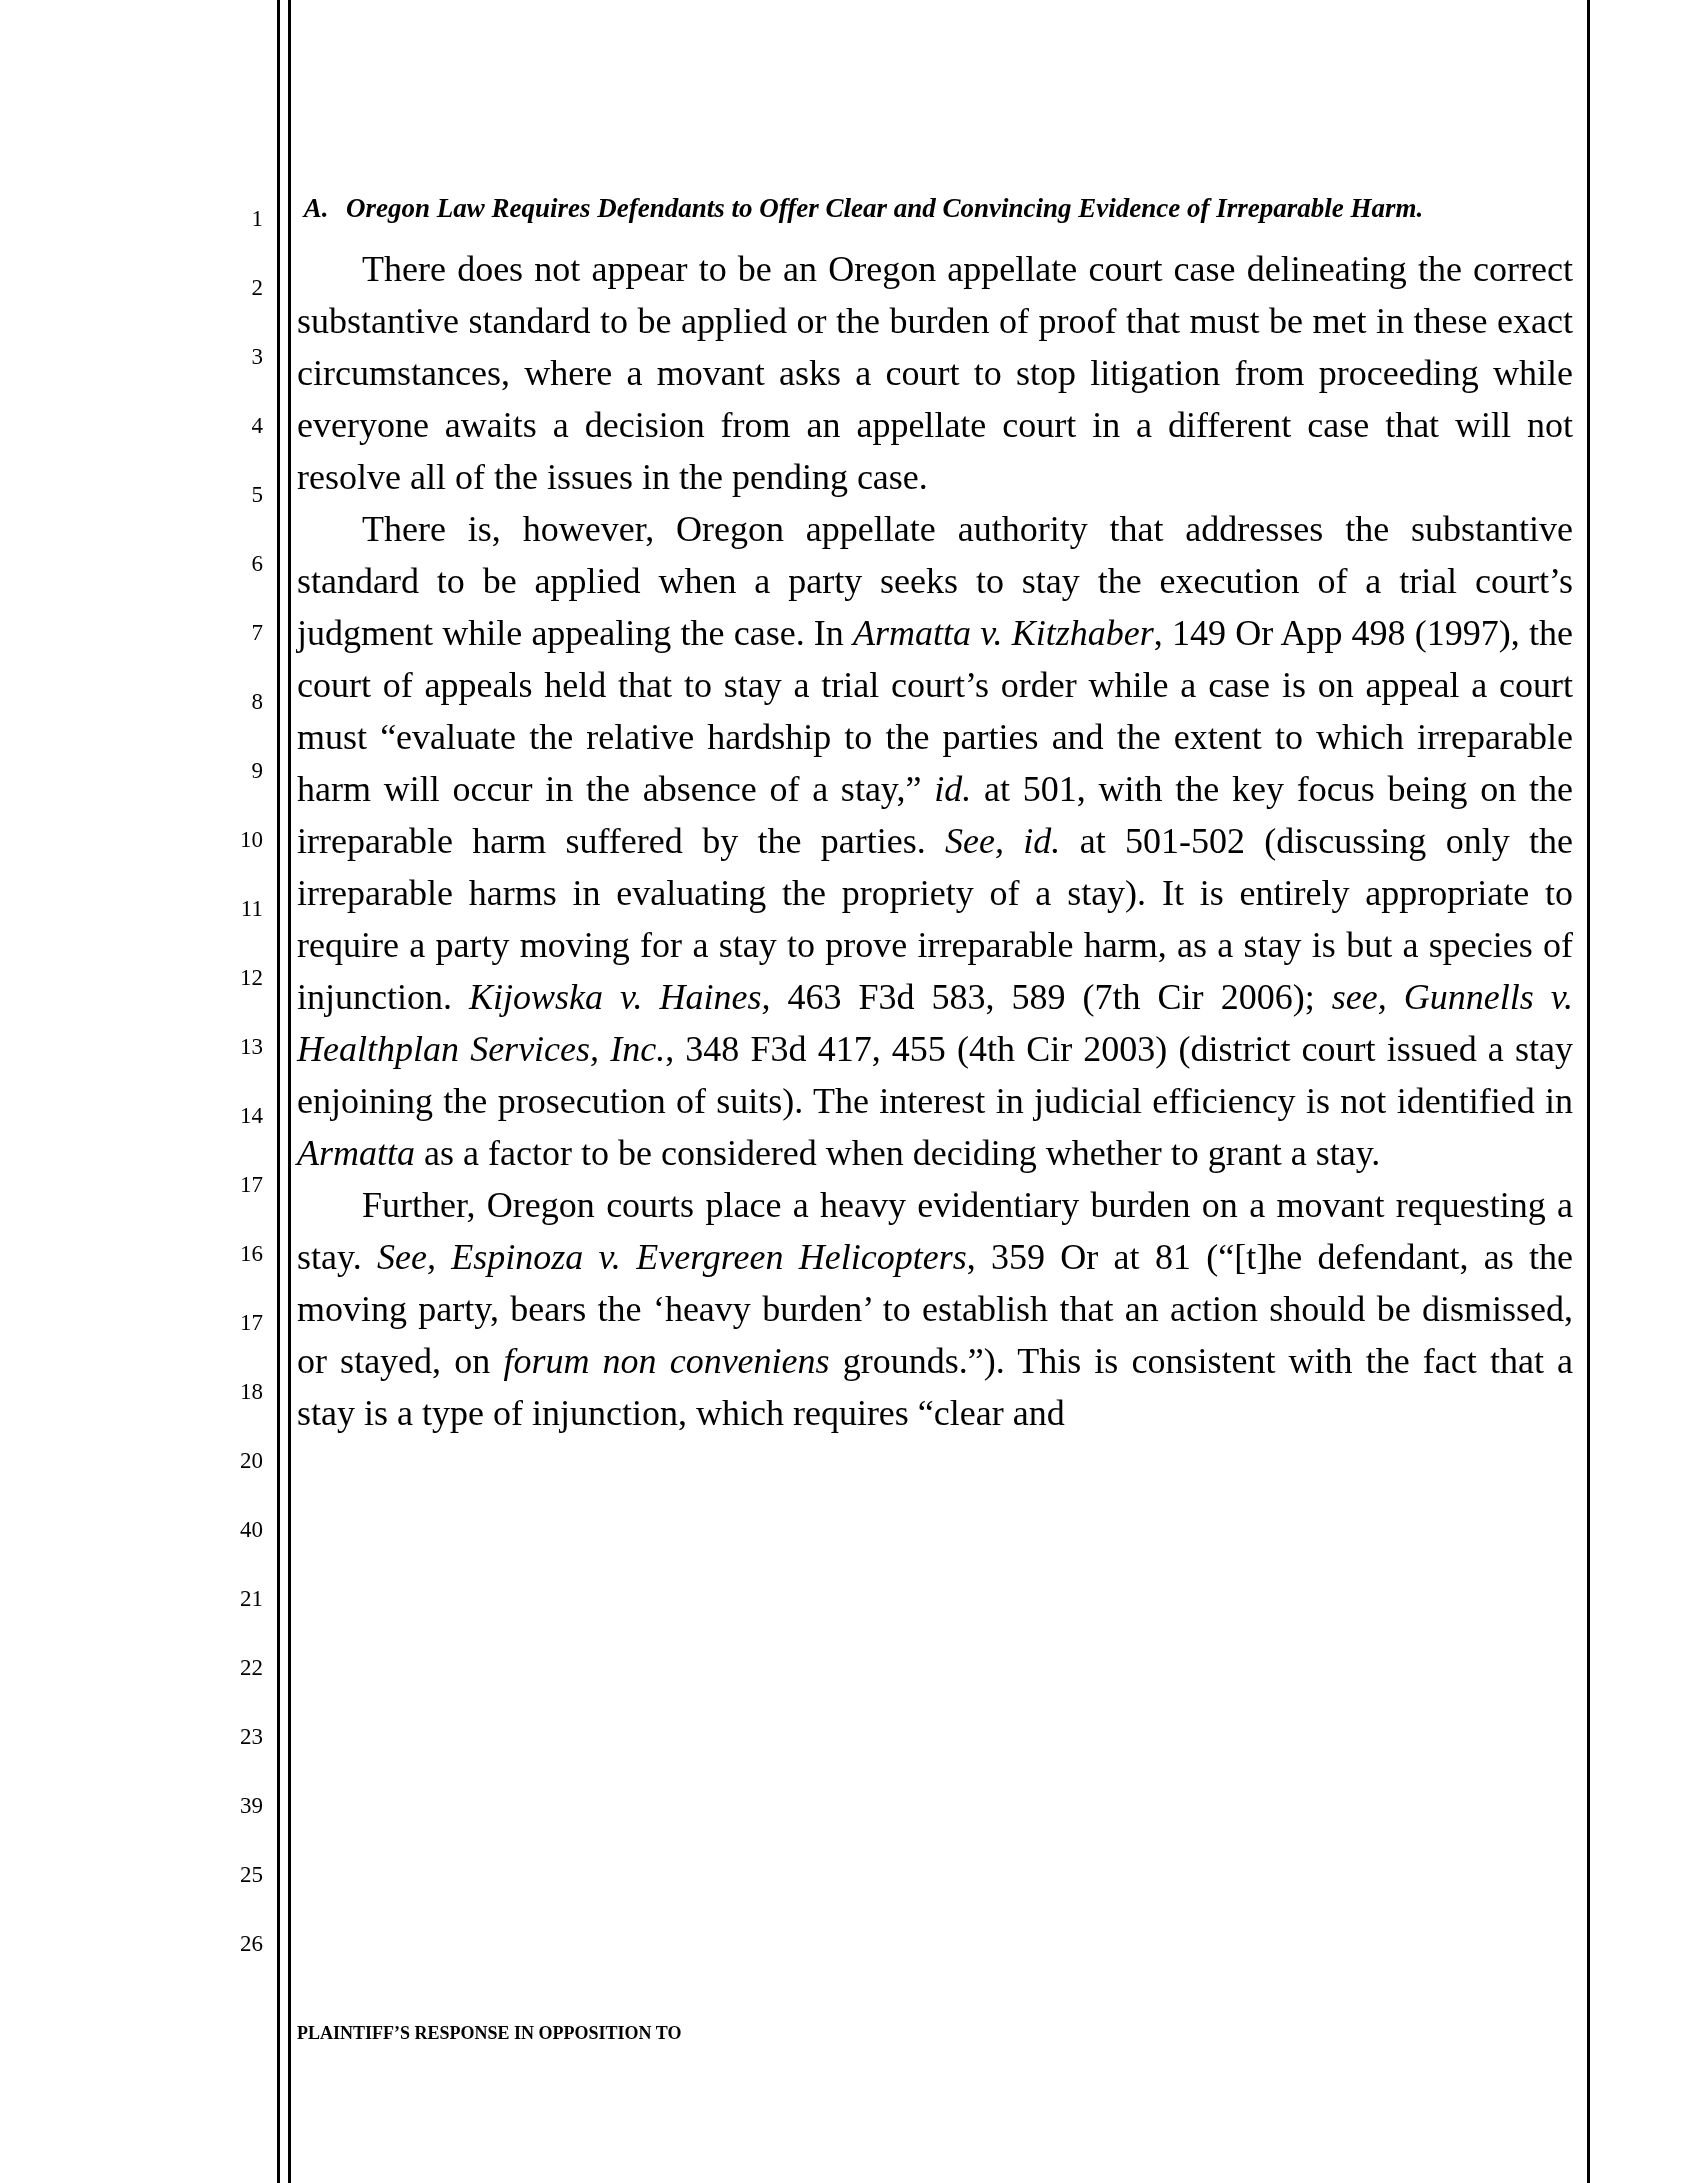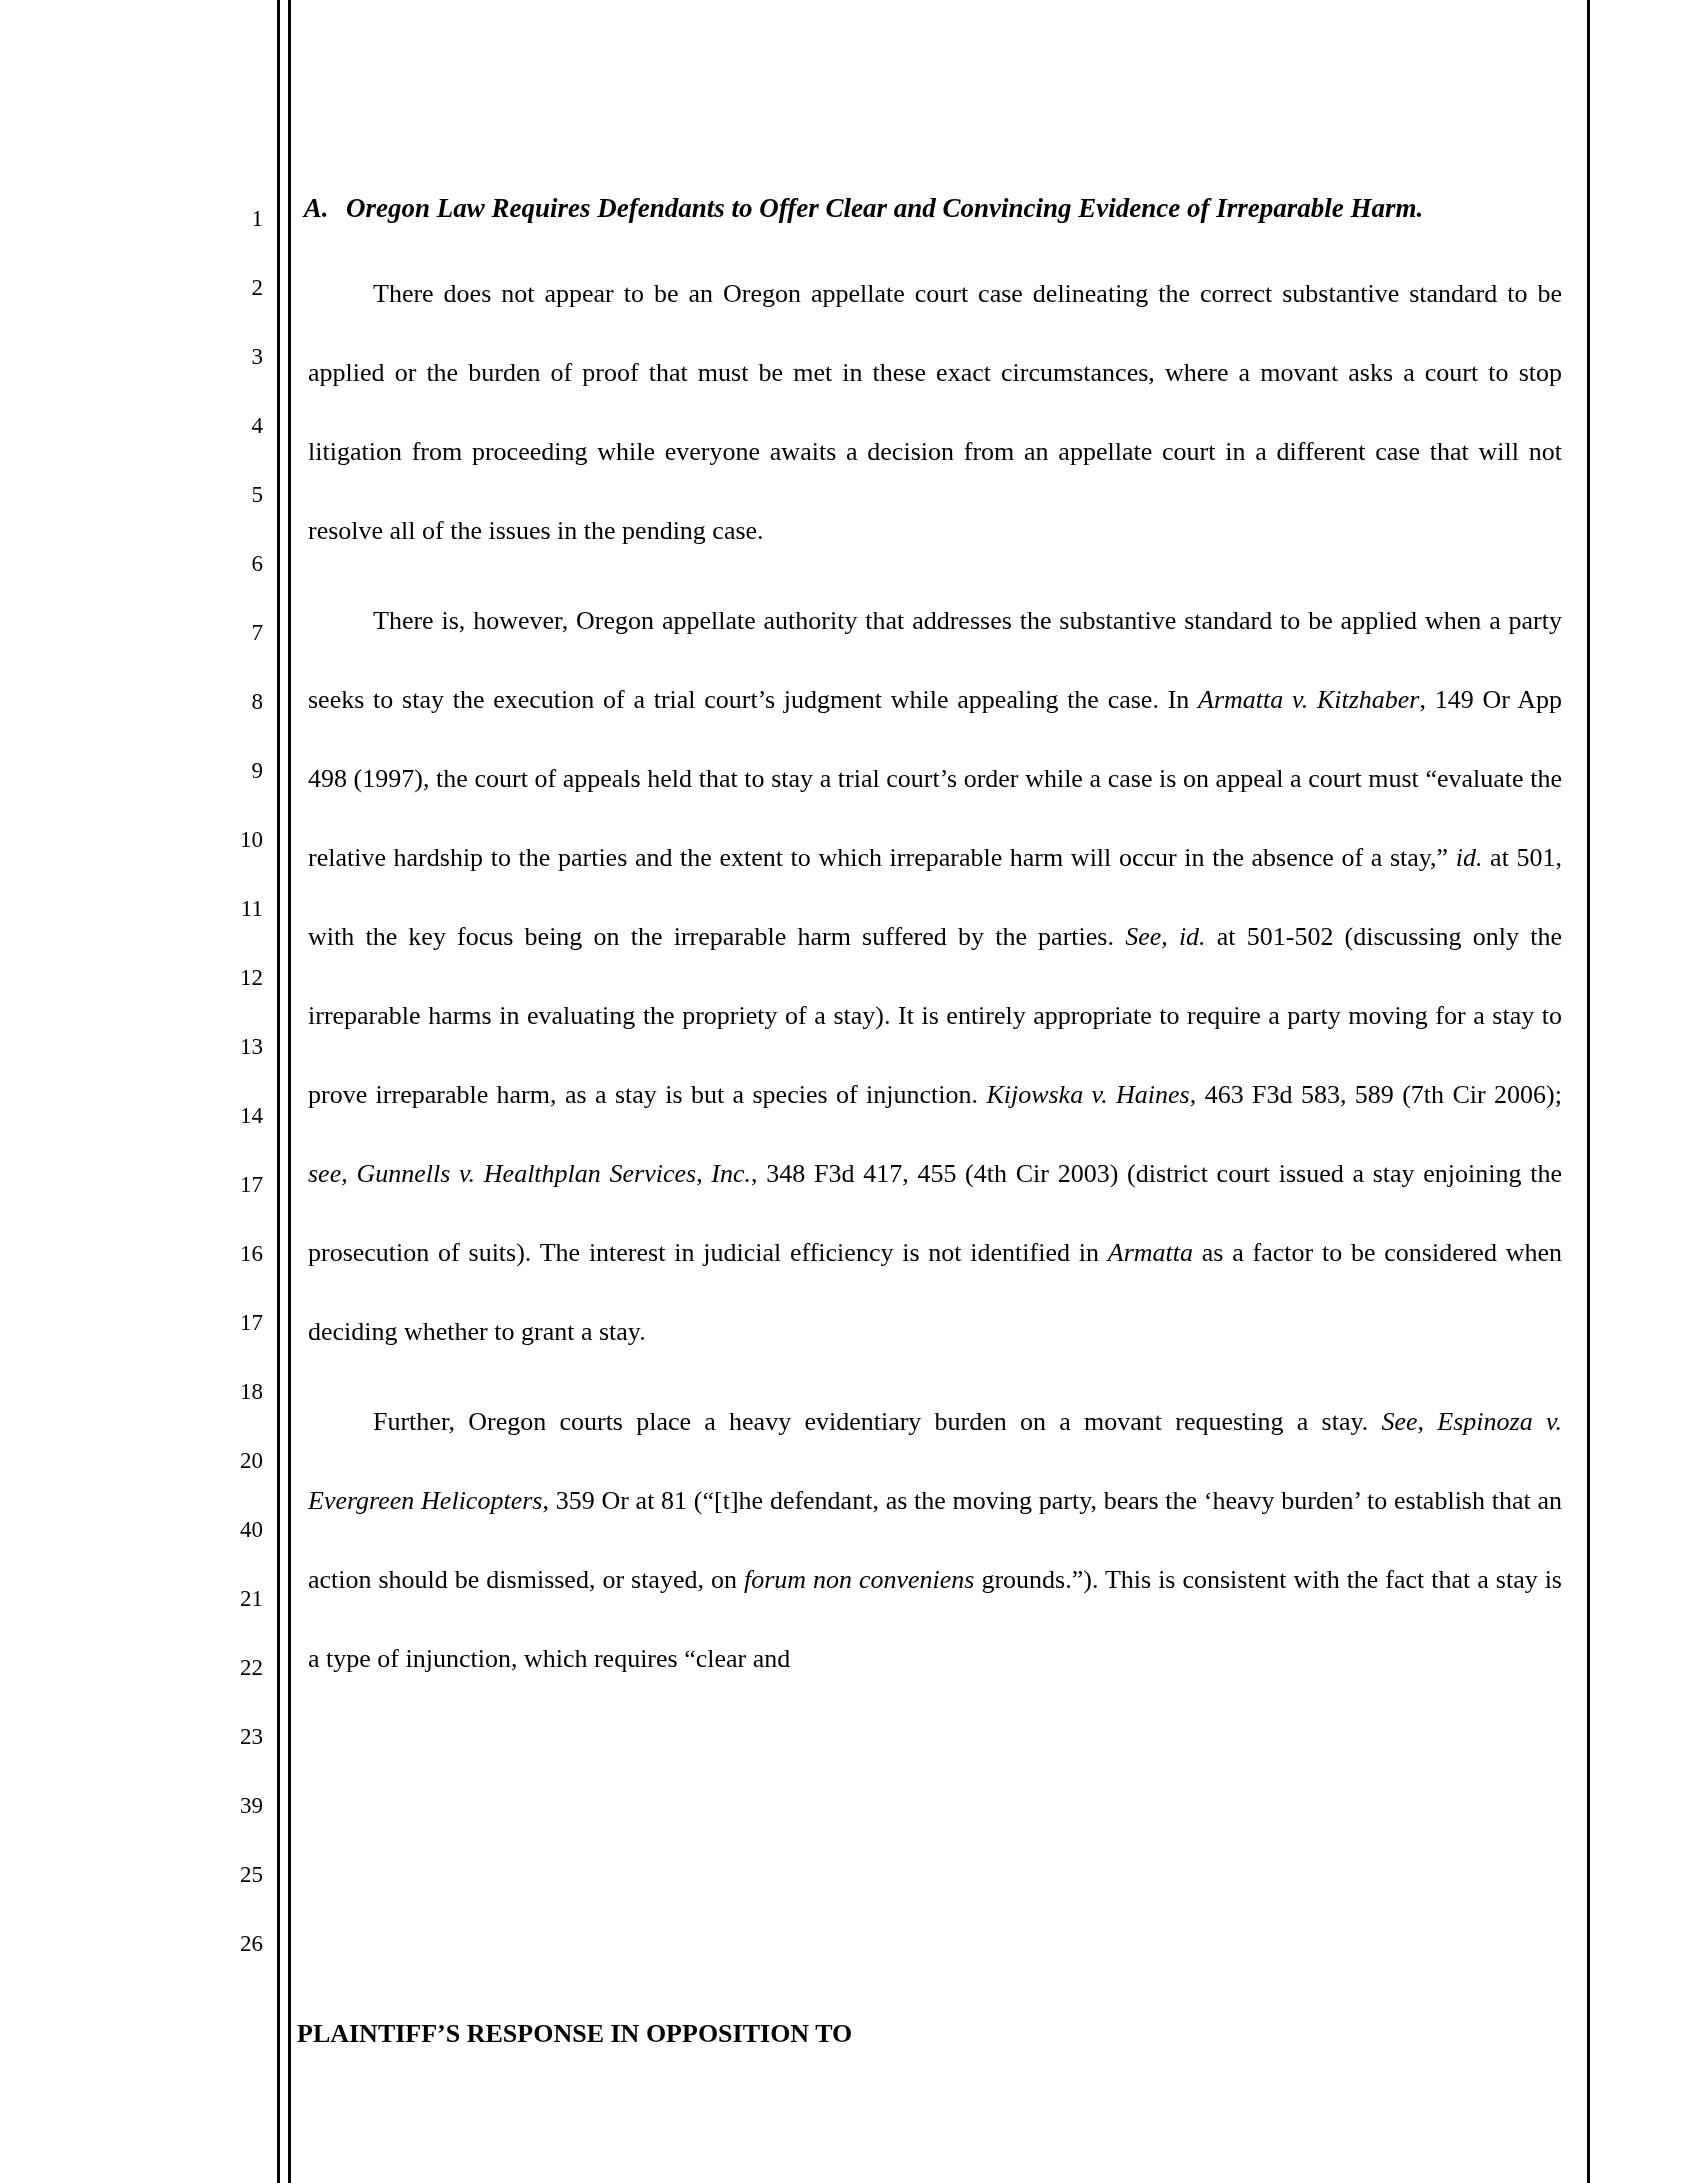--- a/index.html
+++ b/index.html
@@ -60,36 +60,36 @@
     font-size: 27px;
     line-height: 69px;
     margin: 0 0 0 0;
     padding-left: 94px;
     text-indent: -94px;
     margin-left: 6.7px;
   }
   .heading .lbl { margin-right: 17.5px; }
 
   p.body-par {
-    margin: 11px;
-    font-size: 26px;
-    line-height: 79px;
+    margin: 0;
+    font-size: 36px;
+    line-height: 52px;
     text-align: justify;
     text-justify: inter-word;
     text-indent: 65px;
   }
 
   i, em { }
 
   .footer {
     position: absolute;
     left: 297px;
     top: 2015px;
     width: 1282px;
-    font-size: 26px;
+    font-size: 18px;
     font-weight: bold;
     line-height: 37px;
   }
   .footer .page-no {
     font-weight: normal;
   }
 </style>
 </head>
 <body>
 

